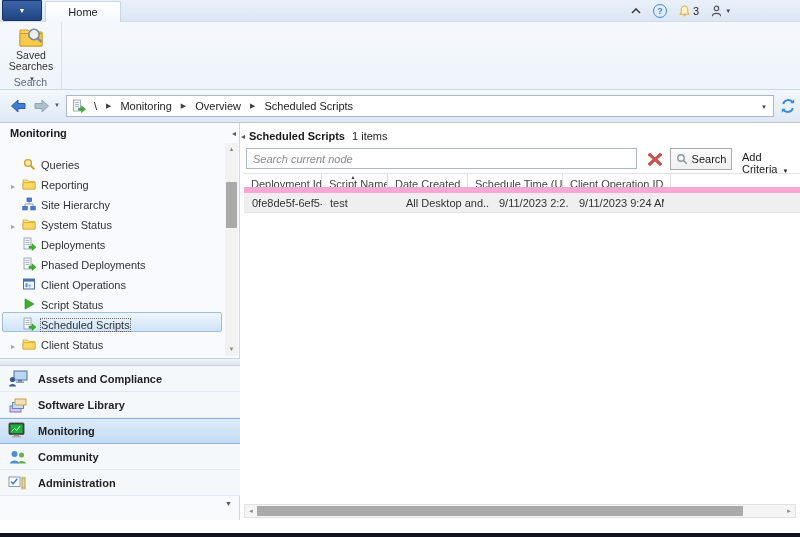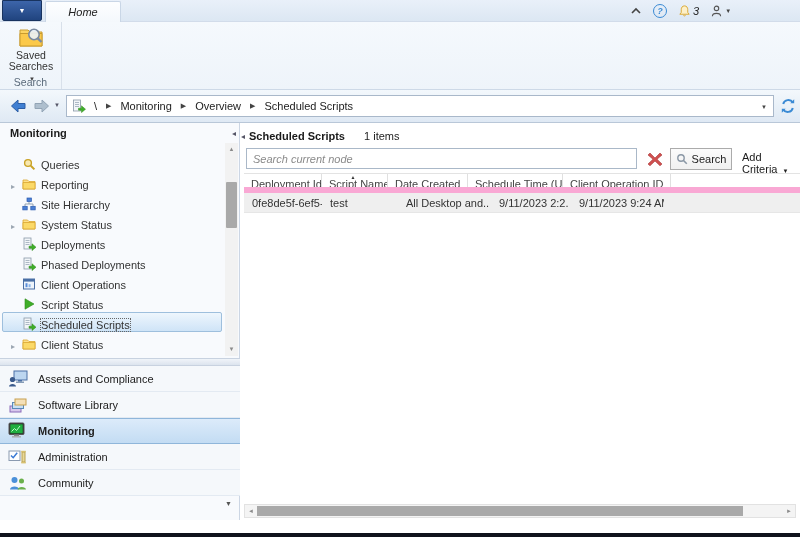--- a/index.html
+++ b/index.html
@@ -2,21 +2,21 @@
 <html><head>
 <meta charset="utf-8">
 <style>
   * { margin:0; padding:0; box-sizing:border-box; }
   html,body { width:800px; height:537px; overflow:hidden; }
   body { font-family:"Liberation Sans", sans-serif; font-size:11px; color:#333; background:#fff; }
   .win { position:relative; width:800px; height:537px; background:#fff; overflow:hidden; }
 
   
   .tabrow { position:absolute; left:0; top:0; width:800px; height:22px;
-    background:linear-gradient(#e9f0f9,#dce7f3); border-bottom:1px solid #d2dcea;font-style:italic; }
+    background:linear-gradient(#e9f0f9,#dce7f3); border-bottom:1px solid #d2dcea; }
   .appbtn { position:absolute; left:2px; top:0; width:40px; height:21px;
     background:linear-gradient(#3d65aa,#20447f); border:1px solid #18335f;
     border-radius:0 0 2px 2px; color:#fff; text-align:center; line-height:20px; font-size:7px; cursor:default; }
   .tab { position:absolute; left:45px; top:1px; width:76px; height:21px; text-align:center;
     line-height:21px; color:#222; }
   .tab.active { background:linear-gradient(#fdfeff,#f4f8fc); border:1px solid #c9d6e6; border-bottom:none;
     border-radius:2px 2px 0 0; }
   .tricons { position:absolute; left:630px; top:2px; height:18px; display:flex; align-items:center; gap:11px; }
   .tri { display:inline-flex; align-items:center; height:16px; }
   .help-circ { width:14px; height:14px; border:1.4px solid #3a8ad4; border-radius:50%; color:#3a8ad4;
@@ -59,32 +59,32 @@
   .expander { width:11px; font-size:8px; color:#9aa5b1; flex:none; }
   .ticon { width:14px; height:14px; margin-right:5px; flex:none; }
   .tlabel { color:#333; white-space:nowrap; }
   .vscroll { position:absolute; right:1px; top:20px; width:13px; height:213px; background:#f2f2f2; }
   .vs-btn { position:absolute; left:0; width:13px; height:13px; text-align:center; font-size:6px; color:#8a8a8a; line-height:13px; }
   .vs-thumb { position:absolute; left:1px; top:39px; width:11px; height:46px; background:#a9a9a9; border-radius:1px; }
   .splitter { position:absolute; left:0; top:235px; width:240px; height:8px;
     background:linear-gradient(#f0f4f9,#dce4ee); border-top:1px solid #c8d2e0; border-bottom:1px solid #c8d2e0; }
   .navstack { position:absolute; left:0; top:243px; width:240px; background:#f5f8fb; }
   .nav-item { height:26px; display:flex; align-items:center; padding-left:8px; border-bottom:1px solid #e3eaf2;
-    color:#222; }
+    color:#222;font-weight:bold; }
   .nav-item .nicon { width:20px; height:18px; margin-right:10px; flex:none; }
   .nav-item.selected { background:linear-gradient(#dcebfa,#c3dcf3); border-top:1px solid #8fb6da;
     border-bottom:1px solid #8fb6da; font-weight:bold; }
   .navfooter { position:absolute; left:0; top:373px; width:240px; height:24px; }
   .nav-overflow { position:absolute; right:8px; top:4px; font-size:7px; color:#555; }
 
   .mainpane { position:absolute; left:240px; top:123px; width:560px; height:397px; background:#fff; }
   .collapse-main { position:absolute; left:1px; top:9px; font-size:8px; color:#556; }
   .mtitle { position:absolute; left:9px; top:7px; }
   .mtitle b { color:#1a1a1a; }
-  .mtitle .cnt { color:#222; margin-left:16px; }
+  .mtitle .cnt { color:#222; margin-left:4px; }
   .searchrow { position:absolute; left:6px; top:25px; width:550px; height:22px; }
   .searchinput { position:absolute; left:0; top:0; width:391px; height:21px; border:1px solid #aab8c8;
     padding:0 6px; font-family:"Liberation Sans",sans-serif; font-size:11px; color:#333; }
   .searchinput::placeholder { font-style:italic; color:#8a8a8a; }
   .clearbtn { position:absolute; left:397px; top:0; width:24px; height:21px; display:flex; align-items:center;
     justify-content:center; }
   .searchbtn { position:absolute; left:424px; top:0; width:62px; height:22px; background:linear-gradient(#fbfbfb,#f0f0f0);
     border:1px solid #ababab; display:flex; align-items:center; justify-content:center; gap:4px; color:#222; }
   .addcrit { position:absolute; left:496px; top:3px; color:#1a1a1a; }
   .addcrit .mini-arrow { font-size:6px; color:#222; }
@@ -373,39 +373,39 @@
               <path d="M3.5 9.5 l3-3 2 2 3.5-4.5" stroke="#b8ffc8" stroke-width="1" fill="none"></path>
               <rect x="6" y="12.5" width="5" height="1.6" fill="#888"></rect>
               <rect x="4" y="14.1" width="9" height="1.4" fill="#aaa"></rect>
             </svg>
         </span>
         <span>Monitoring</span>
       </div>
       <div class="nav-item">
         <span class="nicon">
           <svg width="20" height="18" viewBox="0 0 20 18">
+              <circle cx="6.5" cy="6" r="3" fill="#4a90d9"></circle>
+              <path d="M2 15.5 c0-4 9-4 9 0z" fill="#4a90d9"></path>
+              <circle cx="13.5" cy="7" r="2.5" fill="#6ab04c"></circle>
+              <path d="M9.5 15.5 c0-3.5 8.5-3.5 8.5 0z" fill="#6ab04c"></path>
+            </svg>
+        </span>
+        <span>Community</span>
+      </div>
+      <div class="nav-item">
+        <span class="nicon">
+          <svg width="20" height="18" viewBox="0 0 20 18">
               <rect x="1" y="3" width="11" height="9.5" fill="#fff" stroke="#8a9ab0"></rect>
               <path d="M3 7.5 l2.2 2.2 4-5" stroke="#3a7ad4" stroke-width="1.5" fill="none"></path>
               <rect x="14" y="4" width="3" height="10" fill="#e8d898" stroke="#b8a050"></rect>
               <rect x="13.2" y="2.8" width="4.6" height="1.4" fill="#d8c070"></rect>
               <rect x="13.2" y="14" width="4.6" height="1.4" fill="#d8c070"></rect>
             </svg>
         </span>
         <span>Administration</span>
-      </div>
-      <div class="nav-item">
-        <span class="nicon">
-          <svg width="20" height="18" viewBox="0 0 20 18">
-              <circle cx="6.5" cy="6" r="3" fill="#4a90d9"></circle>
-              <path d="M2 15.5 c0-4 9-4 9 0z" fill="#4a90d9"></path>
-              <circle cx="13.5" cy="7" r="2.5" fill="#6ab04c"></circle>
-              <path d="M9.5 15.5 c0-3.5 8.5-3.5 8.5 0z" fill="#6ab04c"></path>
-            </svg>
-        </span>
-        <span>Community</span>
       </div>
     </div>
     <div class="navfooter">
       <span class="nav-overflow">▼</span>
     </div>
   </div>
 
   <div class="mainpane">
     <span class="collapse-main">◂</span>
     <div class="mtitle">

